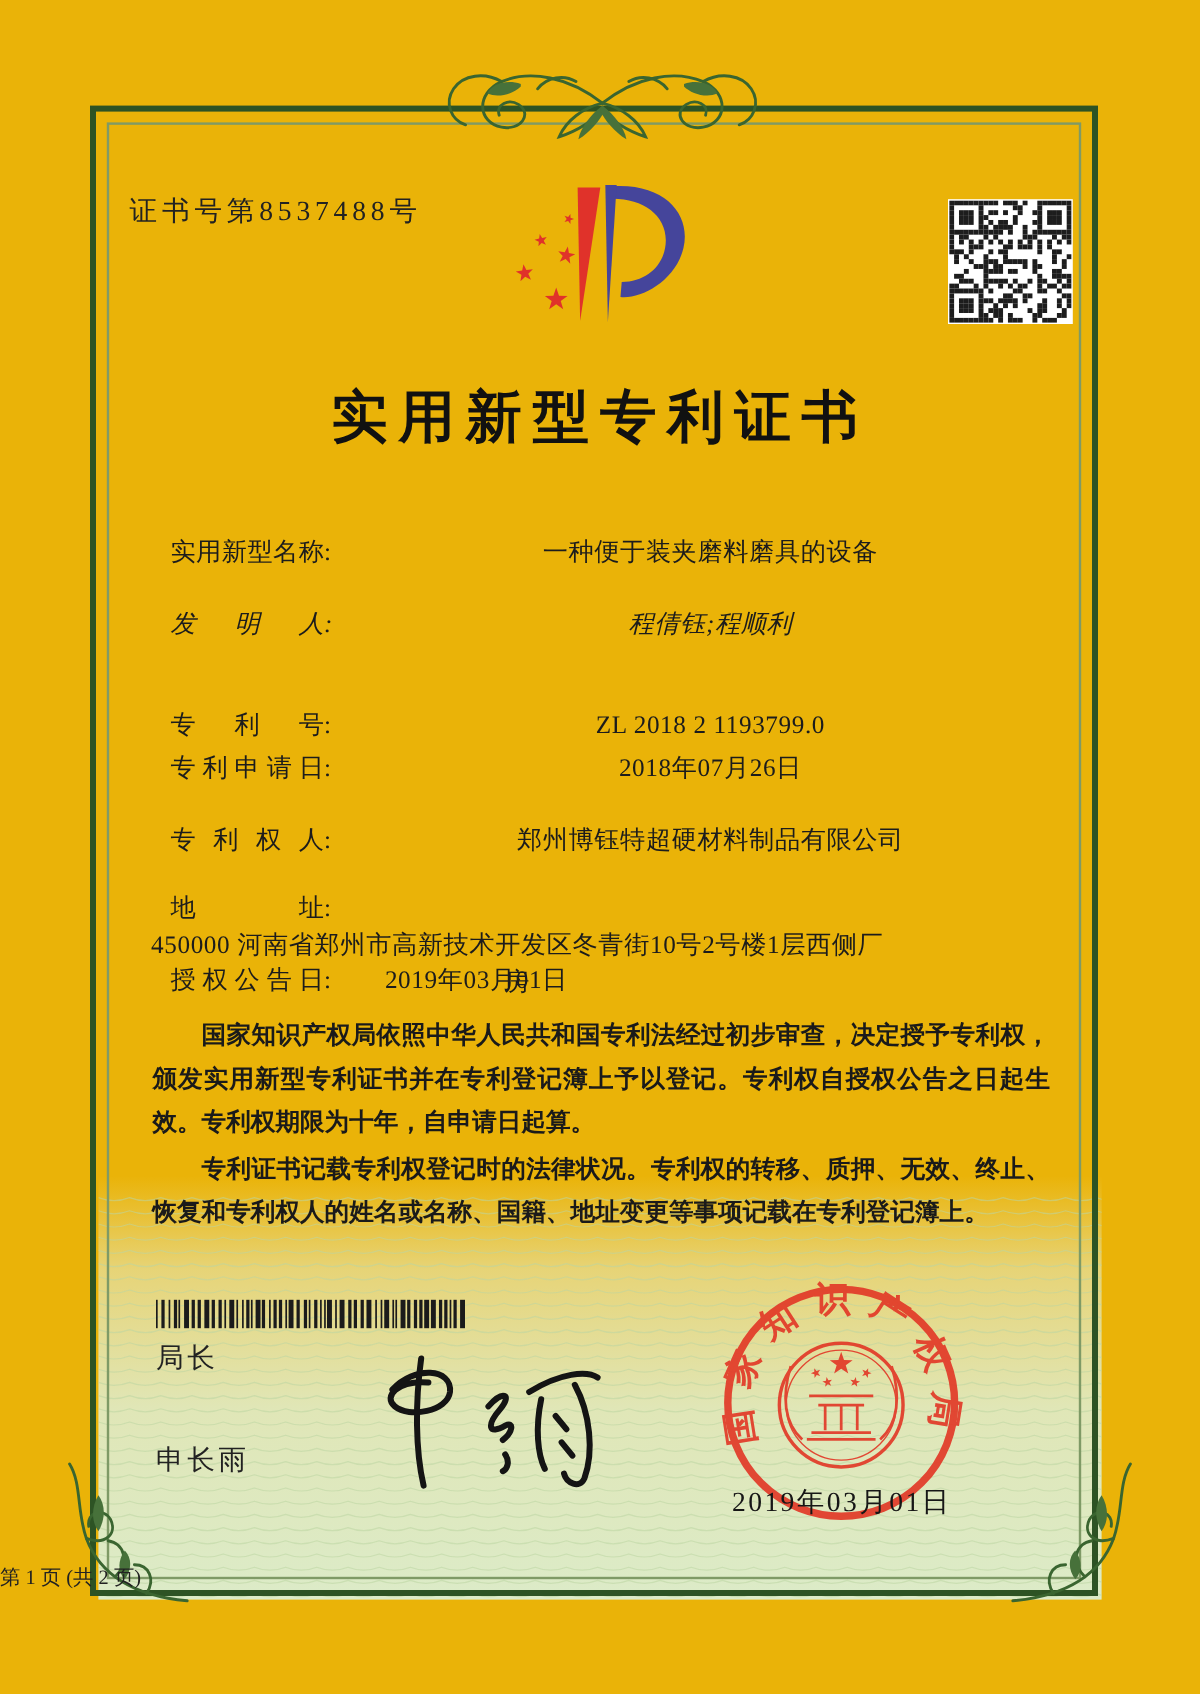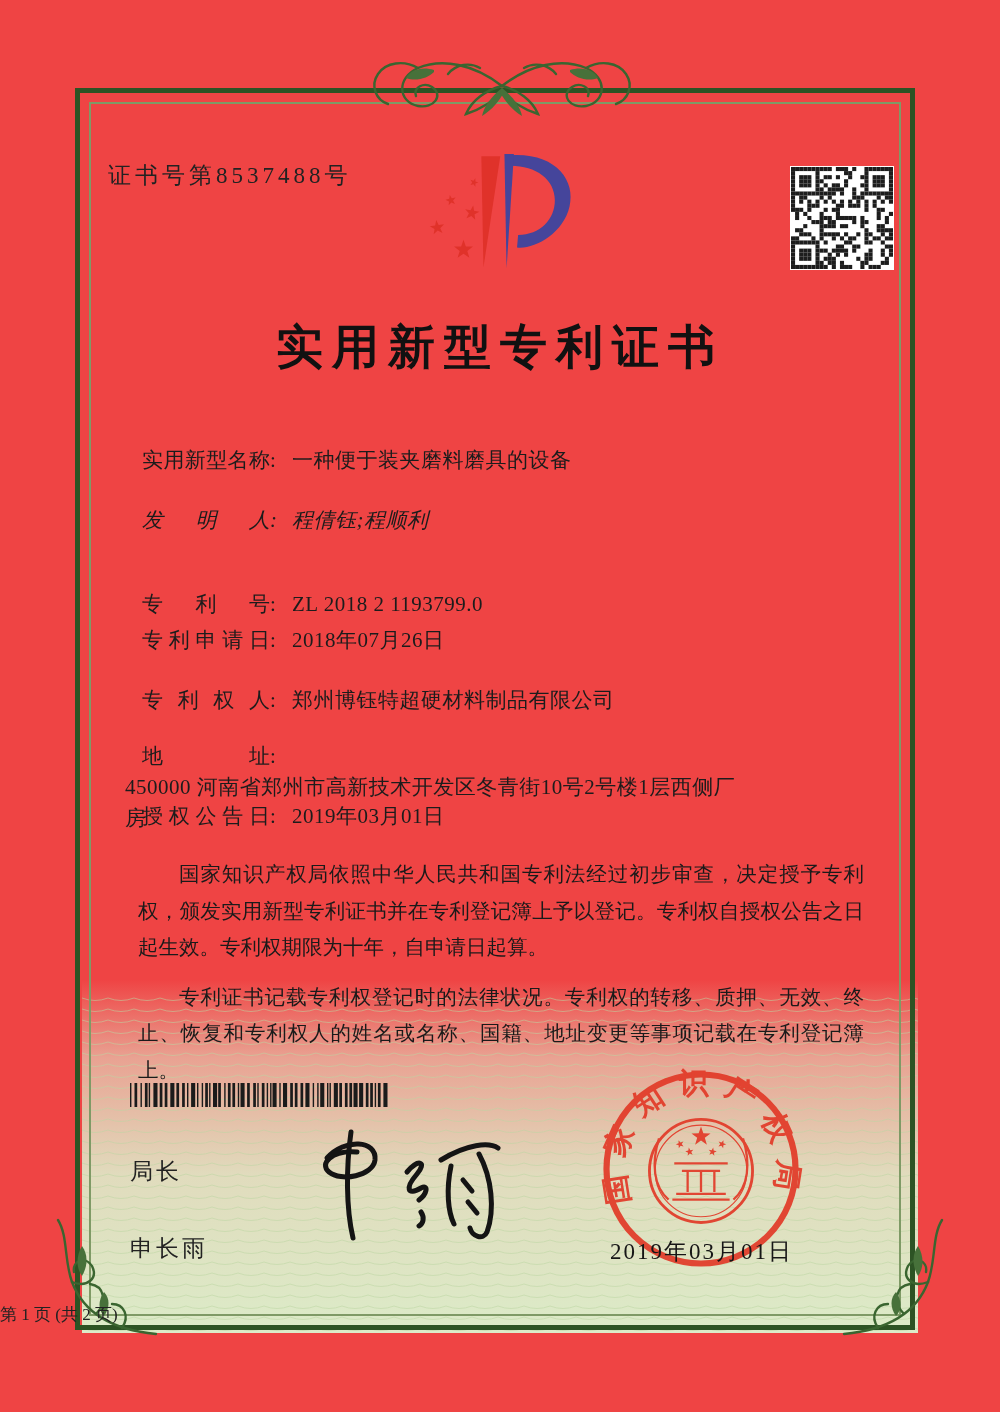--- a/index.html
+++ b/index.html
@@ -1,16 +1,16 @@
 <!DOCTYPE html>
 <html><head>
 <meta charset="utf-8">
 <style>
   html,body{margin:0;padding:0;background:#fcfbf5;}
-  .page{position:relative;width:1000px;height:1412px;background:#ef4444;overflow:hidden;
+  .page{position:relative;width:1000px;height:1412px;background:#eab308;overflow:hidden;
         font-family:"Liberation Serif","DejaVu Serif",serif;color:#1c1c1c;}
   
   .tint{position:absolute;left:82px;top:980px;width:836px;height:353px;
         background:linear-gradient(180deg,rgba(231,240,216,0) 0%,rgba(228,239,210,.55) 22%,rgba(223,236,202,.9) 55%,#dcebc8 100%);}
   .waves{position:absolute;left:82px;top:995px;width:836px;height:338px;}
   .waves path{fill:none;stroke:#bcd6a2;stroke-width:1;opacity:.55;}
   
   .frame-outer{position:absolute;left:75px;top:88px;width:840px;height:1242px;
                border:5px solid #2d5324;box-sizing:border-box;}
   .frame-inner{position:absolute;left:9px;top:9px;right:9px;bottom:9px;
@@ -23,28 +23,28 @@
   .logo{position:absolute;left:410px;top:152px;width:170px;height:126px;}
   .qr{position:absolute;left:790px;top:166px;width:102px;height:102px;background:#fff;padding:1px;}
   .qr svg{width:100%;height:100%;}
   .qr rect{fill:#1d1d1d;}
   .title{position:absolute;left:0;top:316px;width:1000px;text-align:center;
          font-size:47px;font-weight:700;letter-spacing:9px;color:#111;}
   
   .frow{position:absolute;left:125px;width:772px;font-size:21px;line-height:31px;}
   .flabel{display:inline-block;width:128px;text-align:justify;text-align-last:justify;vertical-align:top;margin-left:17px;}
   .fcolon{display:inline-block;width:10px;margin-right:12px;vertical-align:top;}
-  .fvalue{display:inline-block;width:600px;vertical-align:top;letter-spacing:.5px;}
+  .fvalue{display:inline-block;width:600px;vertical-align:top;letter-spacing:.5px;text-align:center;}
   .pair2{position:absolute;left:385px;top:0;}
   .pair2 .flabel{width:112px;}
   .pair2 .fvalue{width:230px;}
   
   .bodytext{position:absolute;left:125px;top:843px;width:752px;font-size:20.5px;
             line-height:36.5px;text-align:justify;color:#1a1a1a;}
-  .bodytext p{margin:13px;text-indent:2em;}
+  .bodytext p{margin:2px;text-indent:2em;font-weight:bold;}
   
   .barcode{position:absolute;left:128px;top:1083px;width:262px;height:24px;}
   .barcode rect{fill:#1b1b1b;}
   .commissioner{position:absolute;left:130px;font-size:23px;letter-spacing:3px;
                 font-family:"Liberation Sans","DejaVu Sans",sans-serif;color:#222;}
   .sig{position:absolute;left:283px;top:1118px;width:225px;height:130px;}
   .sig path{fill:none;stroke:#141414;stroke-width:5;stroke-linecap:round;stroke-linejoin:round;}
   .seal{position:absolute;left:596px;top:1064px;width:210px;height:210px;opacity:.92;}
   .seal .red{fill:#e23a28;}
   .seal .rs{stroke:#e23a28;fill:none;}
@@ -535,22 +535,22 @@
         <rect x="225.5" width="4.1" height="24"></rect>
         <rect x="231.1" width="4.1" height="24"></rect>
         <rect x="237.8" width="2.7" height="24"></rect>
         <rect x="242.2" width="2.7" height="24"></rect>
         <rect x="246.7" width="1.4" height="24"></rect>
         <rect x="249.9" width="2.7" height="24"></rect>
         <rect x="255.4" width="4.1" height="24"></rect>
       </g>
   </svg>
 
-  <div class="commissioner z3" style="top:1156px;text-align:right;">局长</div>
-  <div class="commissioner z3" style="top:1201px;margin-top:32px;">申长雨</div>
+  <div class="commissioner z3" style="top:1116px;text-align:right;">局长</div>
+  <div class="commissioner z3" style="top:1201px;">申长雨</div>
 
   <svg class="sig z3" viewBox="0 0 225 130">
     <path d="M44,40 C62,20 94,22 92,42 C90,58 58,64 46,54 C36,46 48,32 74,34"></path>
     <path d="M68,14 C63,50 63,90 70,120"></path>
     <path d="M124,54 C136,40 144,44 134,56 C122,70 124,78 138,70 C146,66 144,76 136,82"></path>
     <path d="M138,94 C142,100 140,106 136,108"></path>
     <path d="M158,42 C184,26 206,24 215,30"></path>
     <path d="M168,48 C163,72 165,94 171,106"></path>
     <path d="M196,36 C209,60 212,92 204,114 C200,123 189,118 187,110"></path>
     <path d="M180,62 l9,11"></path>

